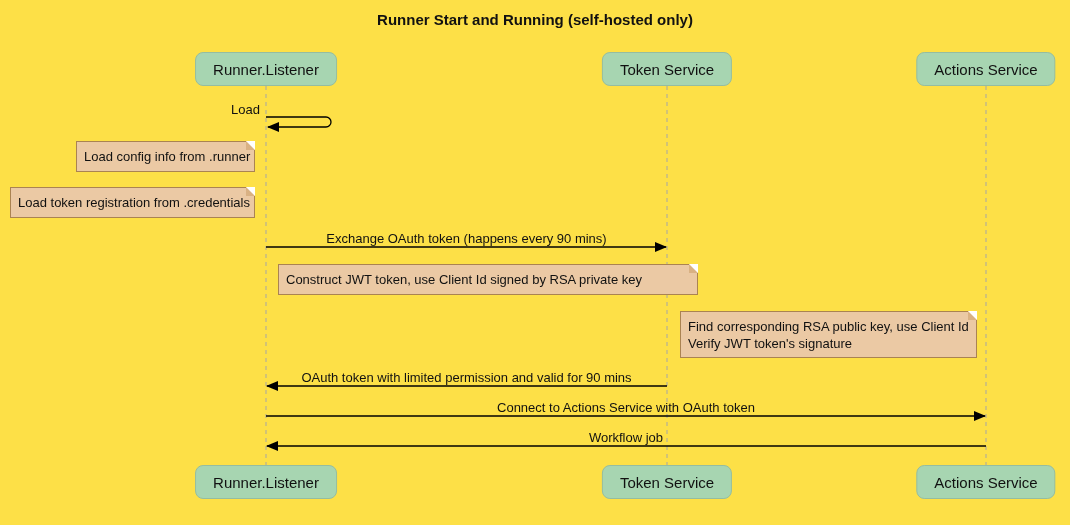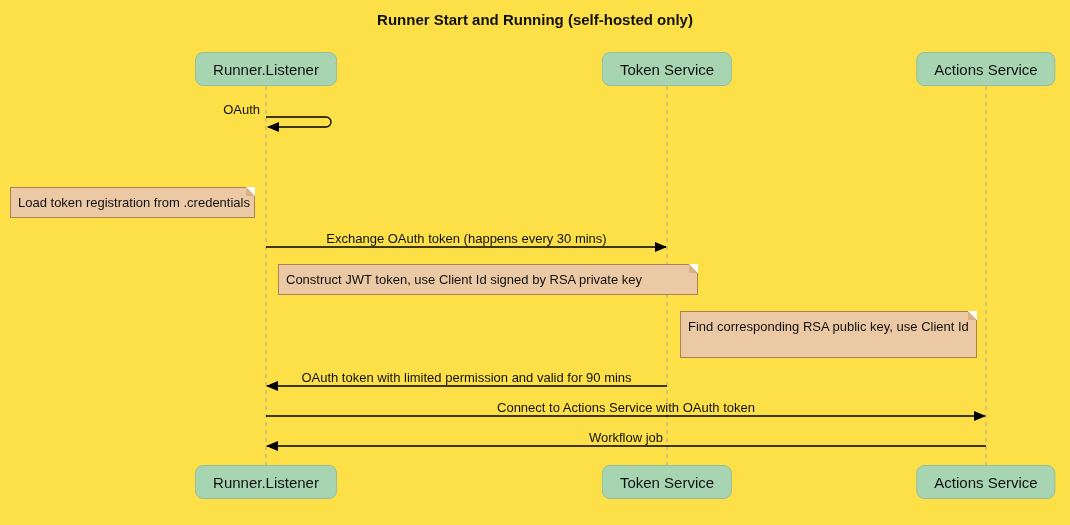--- a/index.html
+++ b/index.html
@@ -84,25 +84,27 @@
   <div class="title">Runner Start and Running (self-hosted only)</div>
 
   <div class="participant" style="left:266px; top:52px;">Runner.Listener</div>
   <div class="participant" style="left:667px; top:52px;">Token Service</div>
   <div class="participant" style="left:986px; top:52px;">Actions Service</div>
 
   <div class="participant" style="left:266px; top:465px;">Runner.Listener</div>
   <div class="participant" style="left:667px; top:465px;">Token Service</div>
   <div class="participant" style="left:986px; top:465px;">Actions Service</div>
 
-  <div class="msg right-align" style="left:120px; top:103px; width:140px;">OAuth</div>
-  <div class="msg" style="left:266px; top:232px; width:401px;">Exchange OAuth token (happens every 30 mins)</div>
+  <div class="msg right-align" style="left:120px; top:103px; width:140px;">Load</div>
+  <div class="msg" style="left:266px; top:232px; width:401px;">Exchange OAuth token (happens every 90 mins)</div>
   <div class="msg" style="left:266px; top:371px; width:401px;">OAuth token with limited permission and valid for 90 mins</div>
   <div class="msg" style="left:306px; top:431px; width:640px;">Workflow job</div>
   <div class="msg" style="left:306px; top:401px; width:640px;">Connect to Actions Service with OAuth token</div>
 
+  <div class="note" style="left:76px; top:141px; width:179px; height:31px;">Load config info from .runner</div>
   <div class="note" style="left:10px; top:187px; width:245px; height:31px;">Load token registration from .credentials</div>
   <div class="note" style="left:278px; top:264px; width:420px; height:31px;">Construct JWT token, use Client Id signed by RSA private key</div>
   <div class="note two-line" style="left:680px; top:311px; width:297px; height:47px;">
     <div class="note-line">Find corresponding RSA public key, use Client Id</div>
+    <div class="note-line">Verify JWT token's signature</div>
   </div>
 
 </div>
 
 </body></html>

